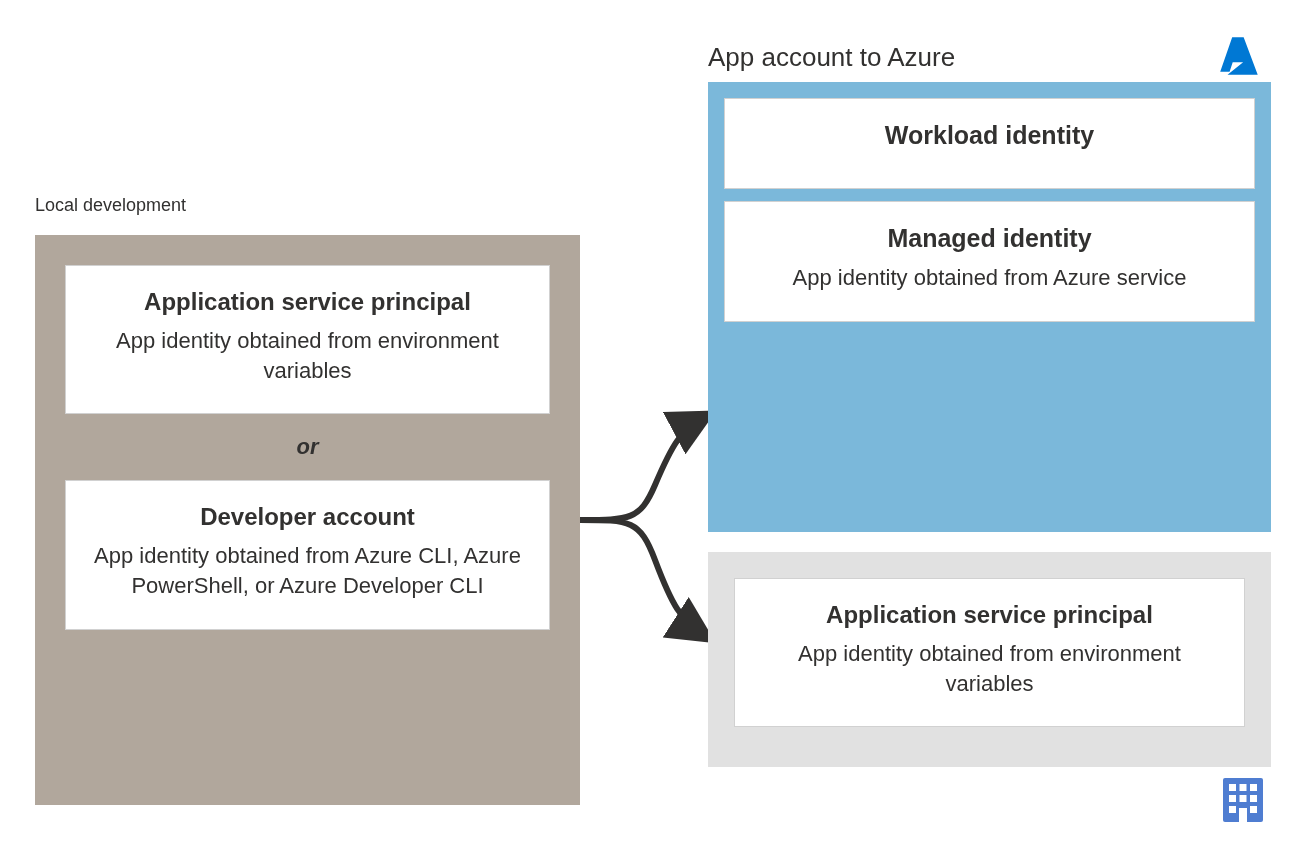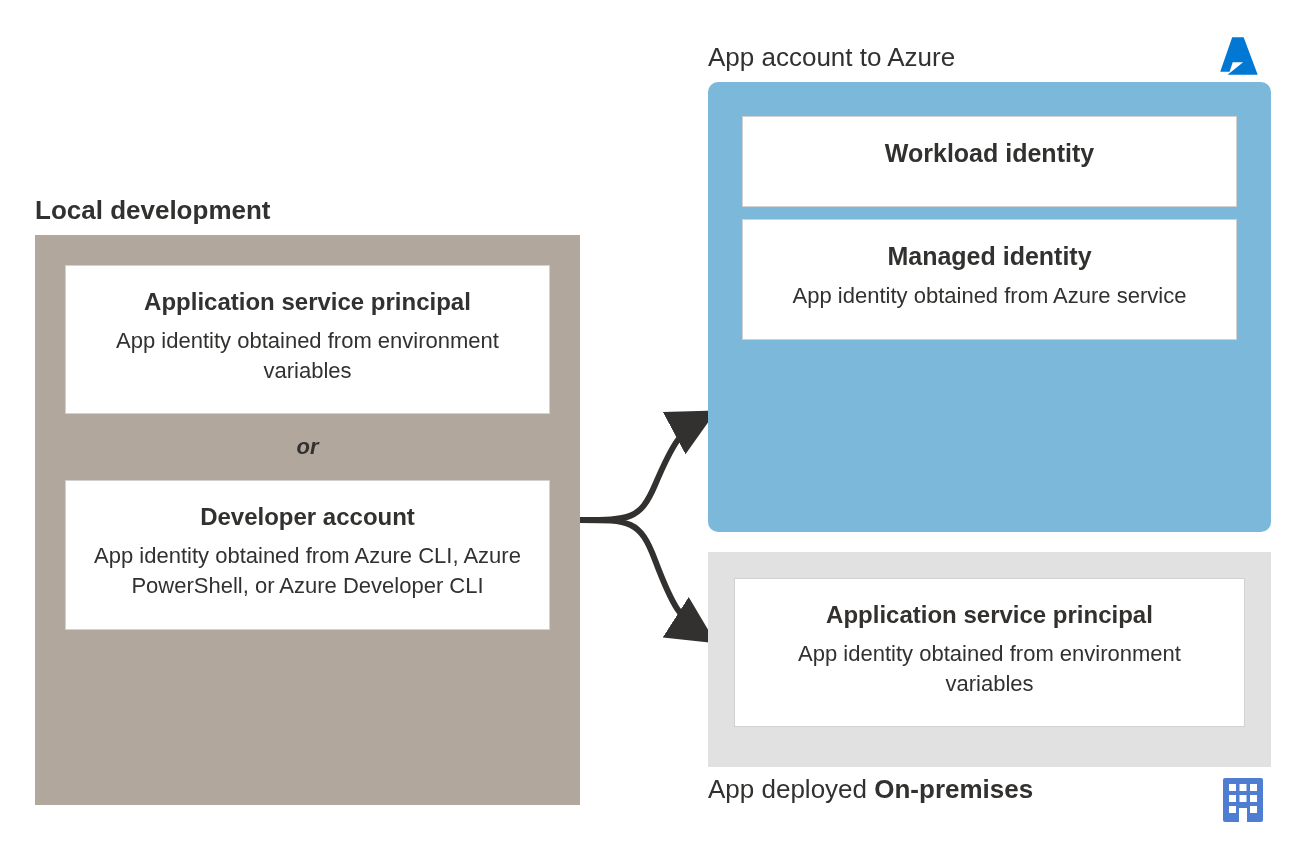--- a/index.html
+++ b/index.html
@@ -10,22 +10,22 @@
     color: #323130;
     position: relative;
   }
 
   .stage { position: relative; width: 1303px; height: 851px; }
 
   
   .local-title {
     position: absolute;
     left: 35px; top: 195px;
-    font-size: 26px;
-    font-weight: 700;
+    font-size: 18px;
+    font-weight: 400;
     color: #323130;
   }
   .local-box {
     position: absolute;
     left: 35px; top: 235px;
     width: 545px; height: 570px;
     background: #b1a79c;
     padding: 30px 30px;
   }
   .card {
@@ -69,22 +69,21 @@
     position: absolute;
     right: 38px; top: 31px;
     width: 50px; height: 50px;
   }
 
   .azure-box {
     position: absolute;
     left: 708px; top: 82px;
     width: 563px; height: 450px;
     background: #7bb8da;
-    padding: 34px;
-    border-radius: 10px;
+    padding: 16px;
   }
   .azure-box .card + .card { margin-top: 12px; }
   .azure-box .card-title { font-size: 25px; }
   .azure-box .card-desc { font-size: 22px; }
 
   .onprem-box {
     position: absolute;
     left: 708px; top: 552px;
     width: 563px; height: 215px;
     background: #e1e1e1;
@@ -158,23 +157,20 @@
       <div class="card-desc">App identity obtained from Azure service</div>
     </div>
   </div>
 
   <div class="onprem-box">
     <div class="card">
       <div class="card-title">Application service principal</div>
       <div class="card-desc">App identity obtained from environment variables</div>
     </div>
   </div>
-  <div class="onprem-title">
-    <span>App deployed </span><span class="bold">On-premises</span>
-  </div>
   <svg class="building-icon" viewBox="0 0 44 48">
     <rect x="2" y="2" width="40" height="44" fill="#4f7dd1" rx="2"></rect>
     <g fill="#ffffff">
       <rect x="8" y="8" width="7" height="7"></rect>
       <rect x="18.5" y="8" width="7" height="7"></rect>
       <rect x="29" y="8" width="7" height="7"></rect>
       <rect x="8" y="19" width="7" height="7"></rect>
       <rect x="18.5" y="19" width="7" height="7"></rect>
       <rect x="29" y="19" width="7" height="7"></rect>
       <rect x="8" y="30" width="7" height="7"></rect>

